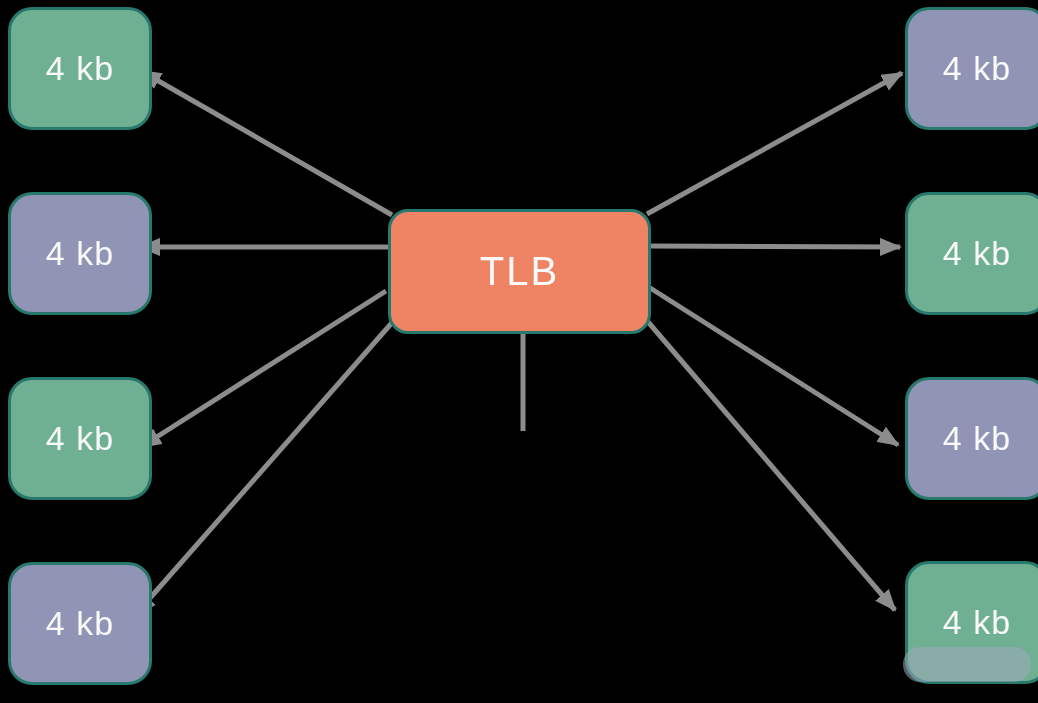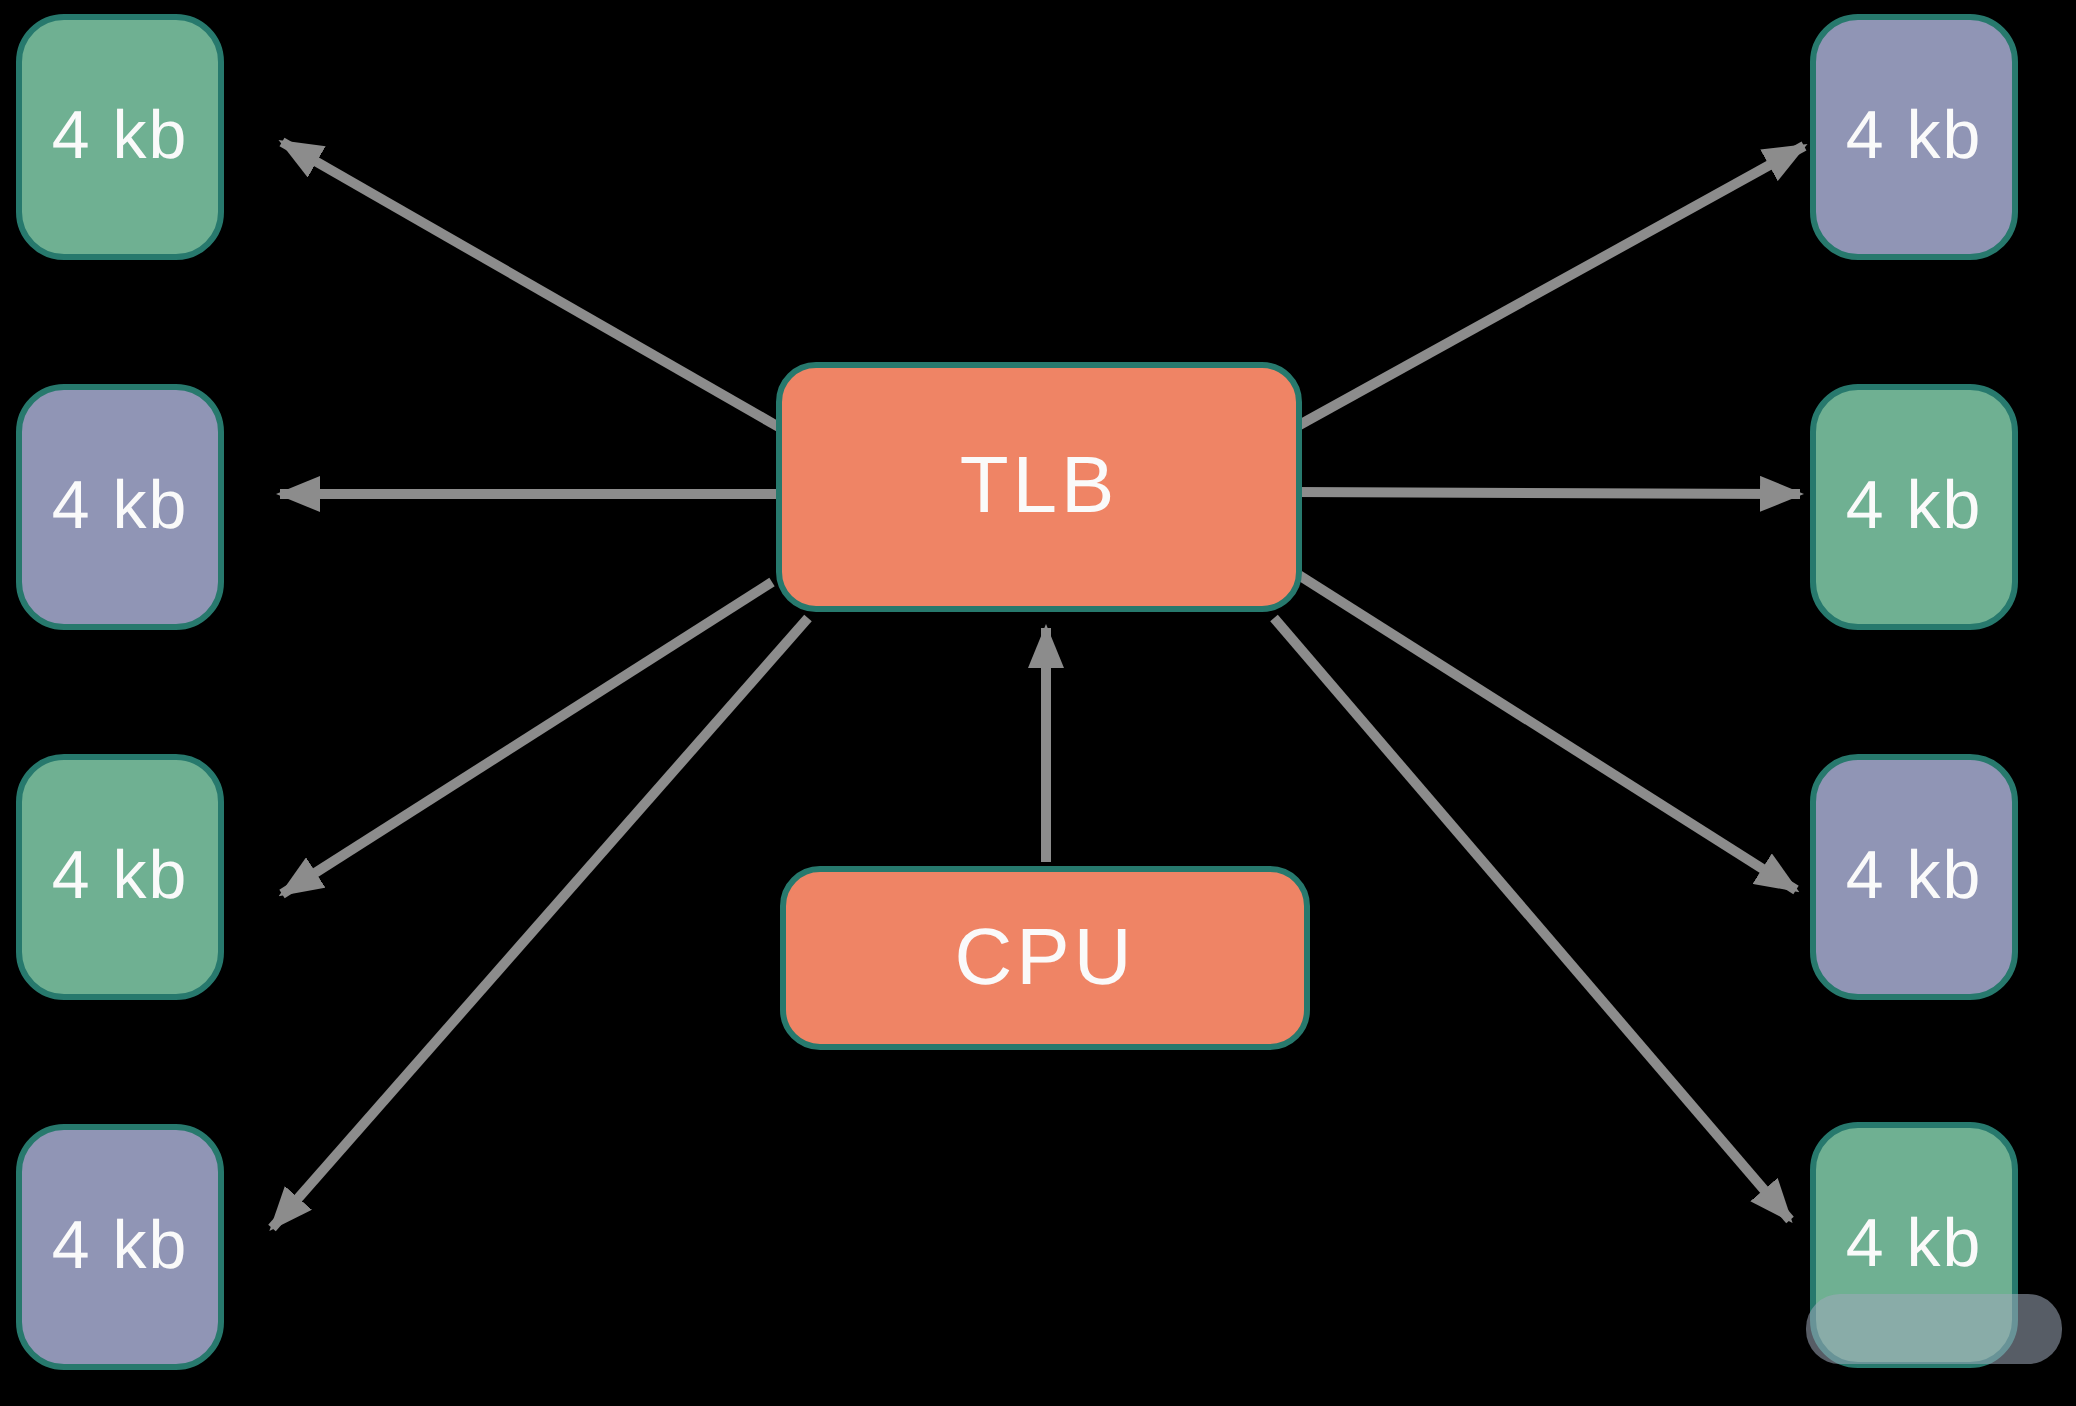--- a/index.html
+++ b/index.html
@@ -28,21 +28,21 @@
     left: 0; top: 0;
     width: 1038px; height: 703px;
   }
   .arrow-layer line {
     stroke: var(--arrow);
     stroke-width: 5;
   }
   .arrowhead-shape { fill: var(--arrow); }
   .page-box {
     position: absolute;
-    width: 104px;
+    width: 144px;
     height: 123px;
     border: 3px solid var(--teal);
     border-radius: 24px;
     box-sizing: border-box;
     display: flex;
     align-items: center;
     justify-content: center;
     color: var(--label);
     font-size: 34px;
     font-weight: 500;
@@ -56,20 +56,21 @@
     border-radius: 20px;
     box-sizing: border-box;
     background: var(--orange);
     display: flex;
     align-items: center;
     justify-content: center;
     color: var(--label);
     font-size: 40px;
     font-weight: 500;
     letter-spacing: 2px;
+    margin-top: 28px;
   }
   .node.tlb { left: 388px; top: 181px; width: 263px; height: 125px; }
   .node.cpu { left: 390px; top: 433px; width: 265px; height: 92px; }
   .wm-badge {
     position: absolute;
     left: 903px; top: 647px;
     width: 128px; height: 35px;
     border-radius: 17px;
     background: rgba(158, 170, 186, 0.55);
   }
@@ -126,19 +127,16 @@
   <div class="page-box purple" style="left:905px; top:377px;">
       <span>4 kb</span>
     </div>
   <div class="page-box green" style="left:905px; top:561px;">
       <span>4 kb</span>
     </div>
 
   <div class="node tlb">
     <span>TLB</span>
   </div>
-  <div class="node cpu">
-    <span>CPU</span>
-  </div>
 
   <div class="wm-badge"></div>
 
 </div>
 
 </body></html>

